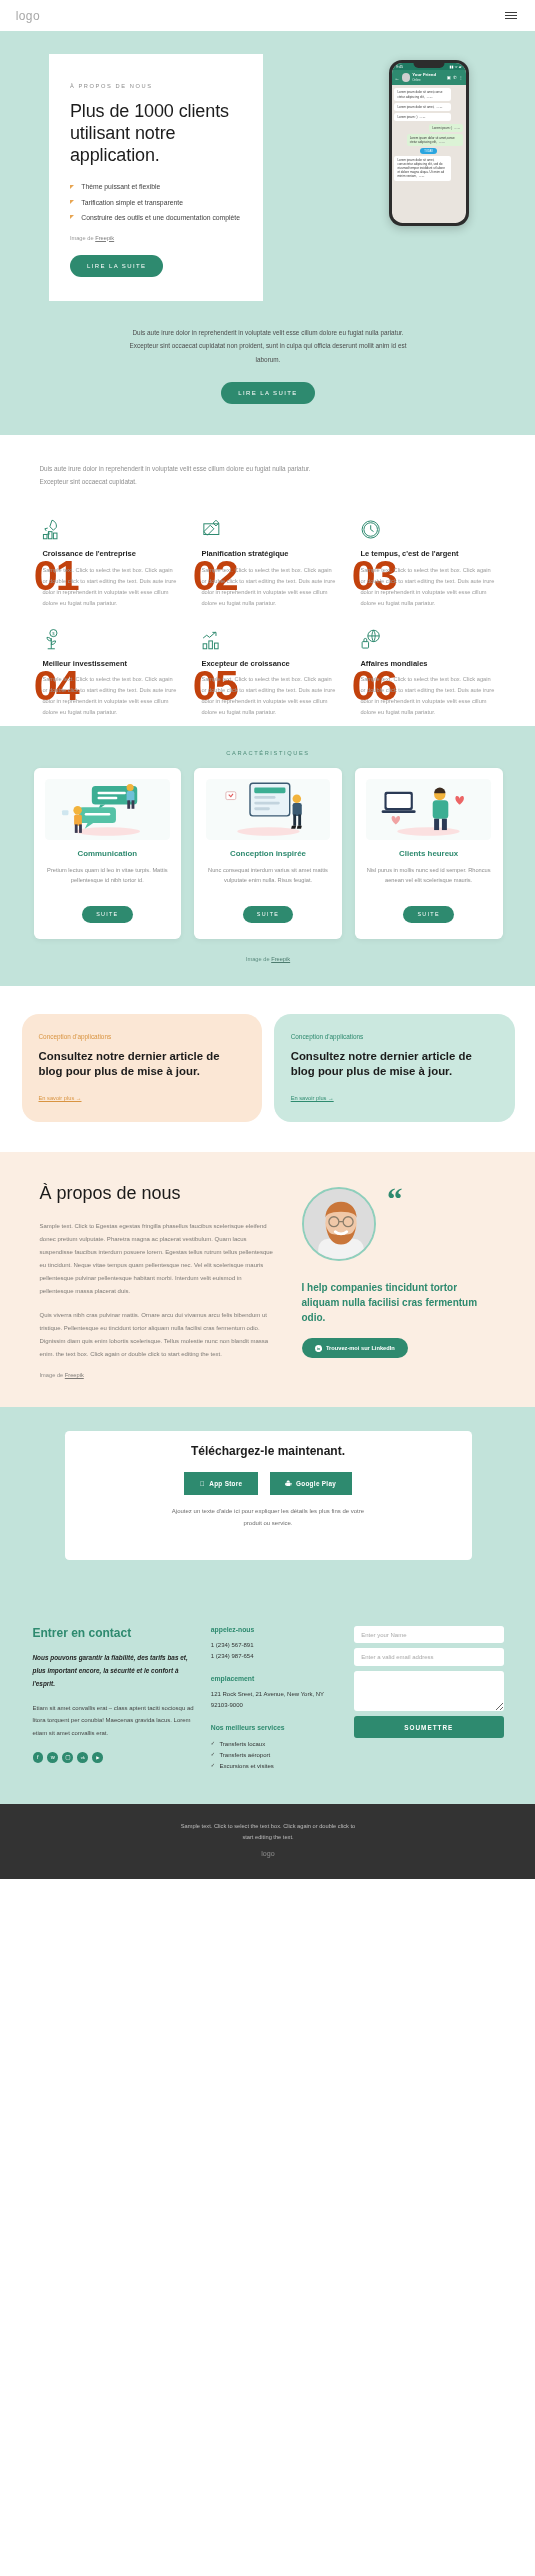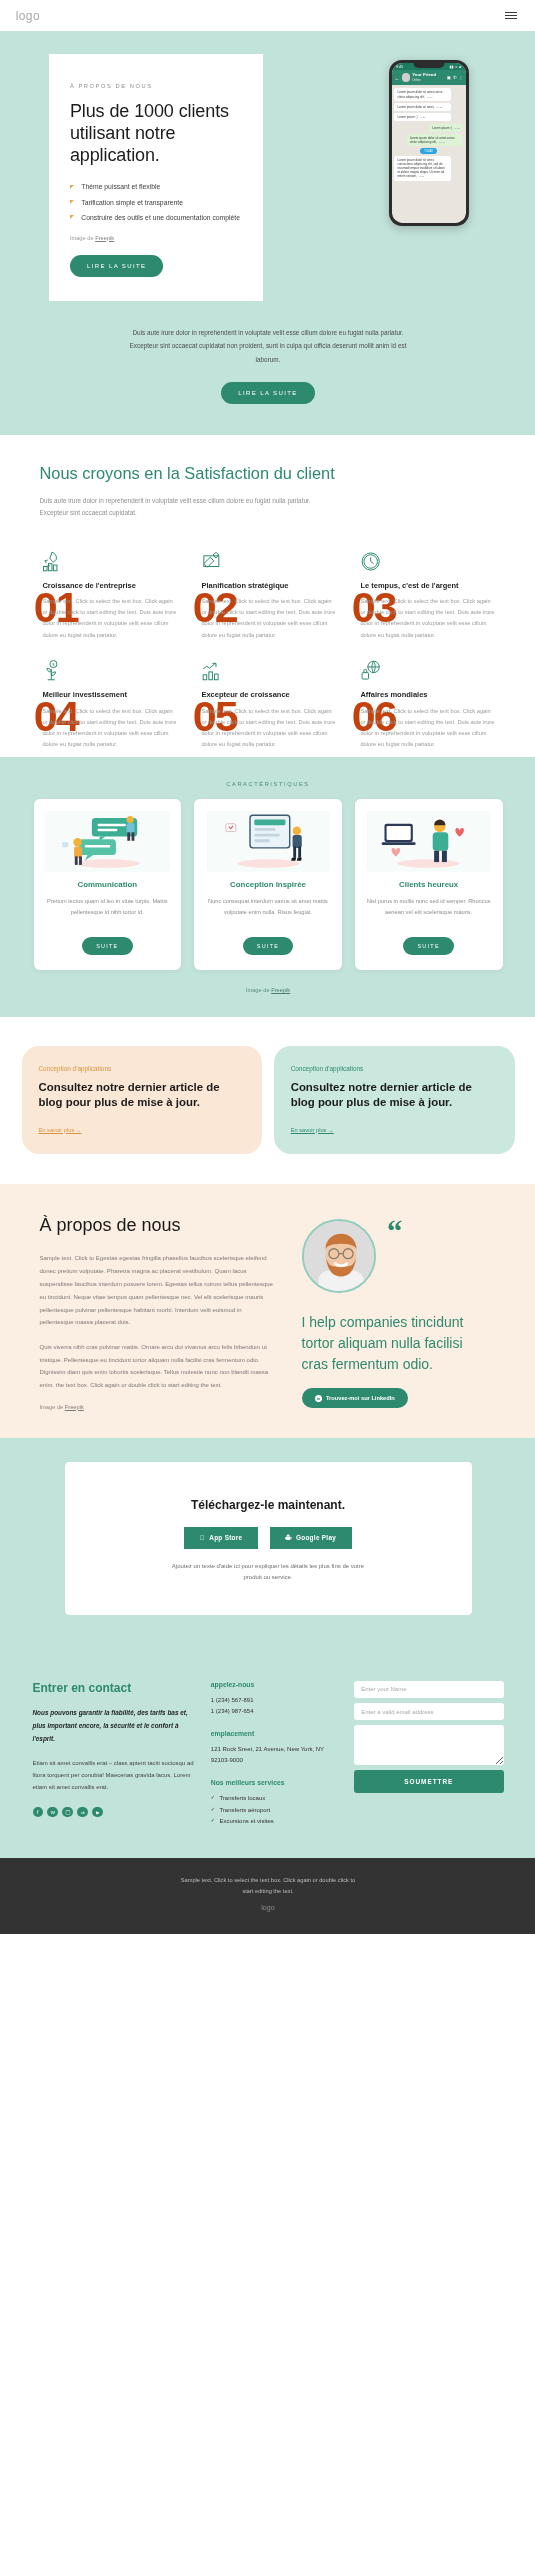--- a/index.html
+++ b/index.html
@@ -130,26 +130,26 @@
   .about-left p { font-size: 6px; color: #7d7a76; line-height: 2.15; margin-bottom: 11.4px; }
   .about-credit { font-size: 5.7px; color: #8d8a86; }
   .about-credit a { color: #7d7a76; }
   .about-right { width: 179px; position: relative; padding-top: 4.3px; }
   .avatar-wrap { position: relative; width: 77px; }
   .avatar {
     width: 74px; height: 74px; border-radius: 50%; border: 2.1px solid #8fcfbc;
     background: #d7d7d7; overflow: hidden; position: relative;
   }
   .quote-mark { position: absolute; right: -24px; top: -2.9px; font-size: 31px; color: #2e8a6f; font-weight: 800; line-height: 1; font-family: "Liberation Serif", serif; }
-  .about-quote { font-size: 14px; line-height: 1.52; color: #2e8a6f; margin: 18.6px 0 13px; font-weight: 400; }
+  .about-quote { font-size: 10px; line-height: 1.52; color: #2e8a6f; margin: 18.6px 0 13px; font-weight: 700; }
   .btn-li { display: inline-flex; align-items: center; gap: 4.3px; background: #2e8a6f; color: #fff; border: none; font-size: 5.7px; padding: 6.4px 13px; border-radius: 11.4px; cursor: pointer; font-family: inherit; font-weight: 700; }
 
   
   .download { background: #c2e3da; padding: 24px 0 40px; }
-  .dl-card { width: 407px; margin: 0 auto; background: #fff; border-radius: 4.3px; padding: 36px 17px 31px; text-align: center; }
+  .dl-card { width: 407px; margin: 0 auto; background: #fff; border-radius: 4.3px; padding: 13px 17px 31px; text-align: center; }
   .dl-card h2 { font-size: 12px; color: #1d1d1d; font-weight: 700; margin-bottom: 14.3px; }
   .store-row { display: flex; gap: 11.4px; justify-content: center; margin-bottom: 11.4px; }
   .store-btn { display: inline-flex; align-items: center; gap: 4.3px; background: #2e8a6f; color: #fff; border: none; font-size: 6.4px; font-weight: 700; padding: 7.9px 15.7px; cursor: pointer; font-family: inherit; letter-spacing: 0.3px; }
   .dl-note { font-size: 6px; color: #6d6d6d; line-height: 1.9; width: 207px; margin: 0 auto; }
 
   
   .footer { background: #c2e3da; padding: 26px 0 31px; }
   .footer-inner { width: 471px; margin: 0 auto; display: grid; grid-template-columns: 164px 129px 1fr; gap: 14.3px; }
   .f-title { font-size: 12px; color: #2e8a6f; font-weight: 700; line-height: 1.25; margin-bottom: 11.4px; }
   .f-lead { font-size: 6.4px; color: #1e1e1e; font-style: italic; font-weight: 700; line-height: 2; margin-bottom: 11.4px; }
@@ -254,21 +254,20 @@
     </div>
   </div>
 
   <div class="process">
     <p>Duis aute irure dolor in reprehenderit in voluptate velit esse cillum dolore eu fugiat nulla pariatur. Excepteur sint occaecat cupidatat non proident, sunt in culpa qui officia deserunt mollit anim id est laborum.</p>
     <button class="btn">LIRE LA SUITE</button>
   </div>
 
   <div class="sat">
     <div class="sat-inner">
-      <h2>Nous croyons en la Satisfaction du client</h2>
       <p>Duis aute irure dolor in reprehenderit in voluptate velit esse cillum dolore eu fugiat nulla pariatur. Excepteur sint occaecat cupidatat.</p>
 
       <div class="feat-grid">
 
         <div class="feat">
           <div class="feat-num">01</div>
           <div class="feat-ico">
             <svg width="21.4" height="23" viewBox="0 0 30 32" fill="none" stroke="#2e8a6f" stroke-width="1.4">
               <path d="M14 3c4 1 7 5 6 10l-4 4-5-5 3-9z"></path>
                 <path d="M8 14l-4 1 2 3"></path>

